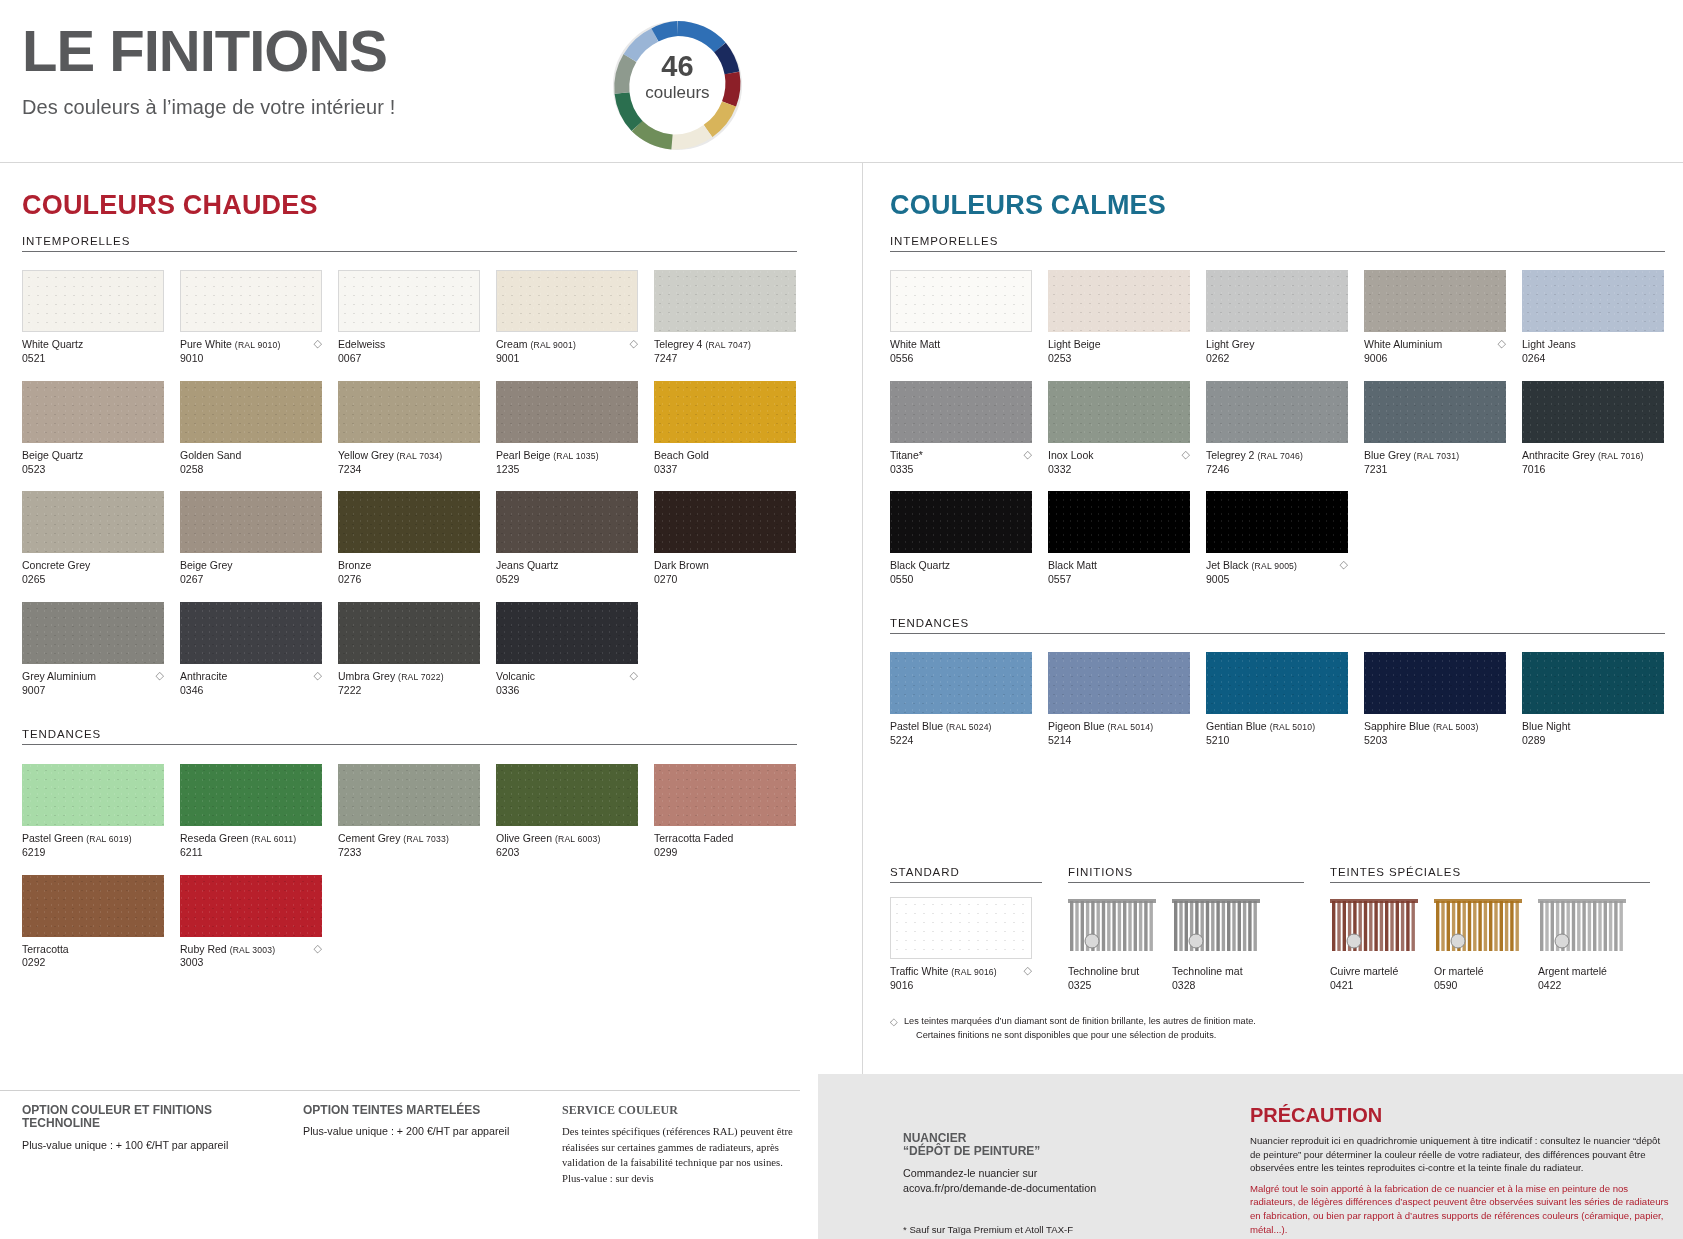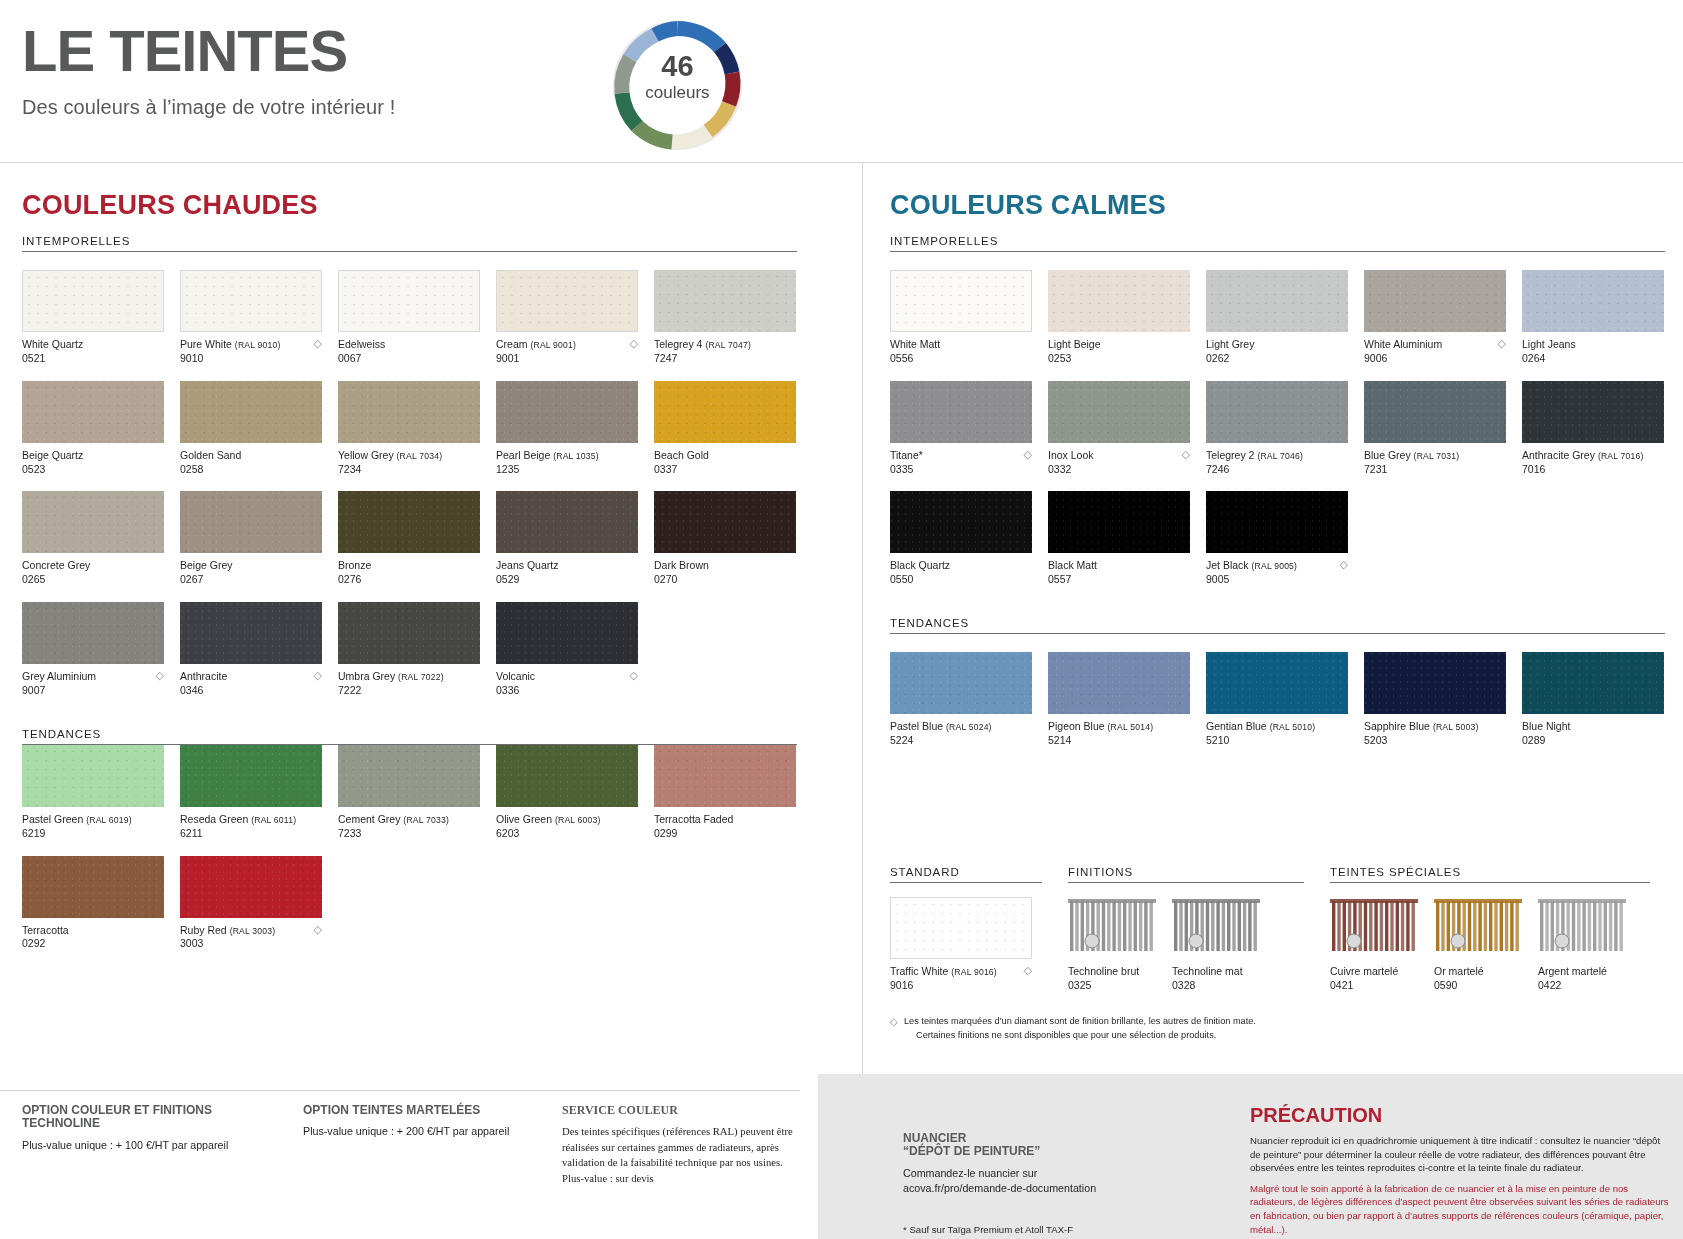--- a/index.html
+++ b/index.html
@@ -65,21 +65,21 @@
 
   
   .rad { width:88px; height:62px; position:relative; }
 </style>
 </head>
 <body>
 
 <div class="page">
 
   <div class="header">
-    <div class="title-main">LE TEINTES</div>
+    <div class="title-main">LE FINITIONS</div>
     <div class="title-sub">Des couleurs à l’image de votre intérieur !</div>
 
     <div class="wheel">
       <svg width="135" height="135" viewBox="0 0 135 135">
         <g fill="none" stroke-width="15">
           <circle cx="67.5" cy="67.5" r="57" stroke="#e9e9e9"></circle>
           <path d="M67.5 10.5 A57 57 0 0 1 110 29.5" stroke="#2f6fb5"></path>
           <path d="M110 29.5 A57 57 0 0 1 122 55" stroke="#1a2a5e"></path>
           <path d="M122 55 A57 57 0 0 1 119 86" stroke="#8c1f28"></path>
           <path d="M119 86 A57 57 0 0 1 98 113" stroke="#d8b45a"></path>
@@ -175,21 +175,21 @@
           <div class="sw" style="background-image: radial-gradient(circle at 22% 30%, rgba(255, 255, 255, 0.1) 0px, rgba(255, 255, 255, 0.1) 1px, transparent 1px), radial-gradient(circle at 68% 72%, rgba(0, 0, 0, 0.1) 0px, rgba(0, 0, 0, 0.1) 1px, transparent 1px), linear-gradient(rgb(71, 71, 68), rgb(71, 71, 68)); background-size: 7px 7px, 9px 9px, 100% 100%;"></div>
           <div class="cap"><span>Umbra Grey</span> <span class="ral">(RAL 7022)</span><span class="code">7222</span></div>
         </div>
         <div class="cell">
           <div class="sw" style="background-image: radial-gradient(circle at 22% 30%, rgba(255, 255, 255, 0.1) 0px, rgba(255, 255, 255, 0.1) 1px, transparent 1px), radial-gradient(circle at 68% 72%, rgba(0, 0, 0, 0.1) 0px, rgba(0, 0, 0, 0.1) 1px, transparent 1px), linear-gradient(rgb(45, 46, 51), rgb(45, 46, 51)); background-size: 7px 7px, 9px 9px, 100% 100%;"></div>
           <div class="cap"><span>Volcanic</span><span class="code">0336</span><span class="dia">◇</span></div>
         </div>
       </div>
 
     <div class="section-label" style="width:775px;margin-top:30px;">TENDANCES</div>
-    <div class="grid" id="warm-trends" style="grid-template-columns:repeat(5,142px);margin-top:0;row-gap:15px;">
+    <div class="grid" id="warm-trends" style="grid-template-columns:repeat(5,142px);margin-top:19px;row-gap:15px;">
         <div class="cell">
           <div class="sw" style="background-image: radial-gradient(circle at 22% 30%, rgba(255, 255, 255, 0.1) 0px, rgba(255, 255, 255, 0.1) 1px, transparent 1px), radial-gradient(circle at 68% 72%, rgba(0, 0, 0, 0.1) 0px, rgba(0, 0, 0, 0.1) 1px, transparent 1px), linear-gradient(rgb(168, 219, 168), rgb(168, 219, 168)); background-size: 7px 7px, 9px 9px, 100% 100%;"></div>
           <div class="cap"><span>Pastel Green</span> <span class="ral">(RAL 6019)</span><span class="code">6219</span></div>
         </div>
         <div class="cell">
           <div class="sw" style="background-image: radial-gradient(circle at 22% 30%, rgba(255, 255, 255, 0.1) 0px, rgba(255, 255, 255, 0.1) 1px, transparent 1px), radial-gradient(circle at 68% 72%, rgba(0, 0, 0, 0.1) 0px, rgba(0, 0, 0, 0.1) 1px, transparent 1px), linear-gradient(rgb(63, 128, 69), rgb(63, 128, 69)); background-size: 7px 7px, 9px 9px, 100% 100%;"></div>
           <div class="cap"><span>Reseda Green</span> <span class="ral">(RAL 6011)</span><span class="code">6211</span></div>
         </div>
         <div class="cell">
           <div class="sw" style="background-image: radial-gradient(circle at 22% 30%, rgba(255, 255, 255, 0.1) 0px, rgba(255, 255, 255, 0.1) 1px, transparent 1px), radial-gradient(circle at 68% 72%, rgba(0, 0, 0, 0.1) 0px, rgba(0, 0, 0, 0.1) 1px, transparent 1px), linear-gradient(rgb(146, 153, 139), rgb(146, 153, 139)); background-size: 7px 7px, 9px 9px, 100% 100%;"></div>

